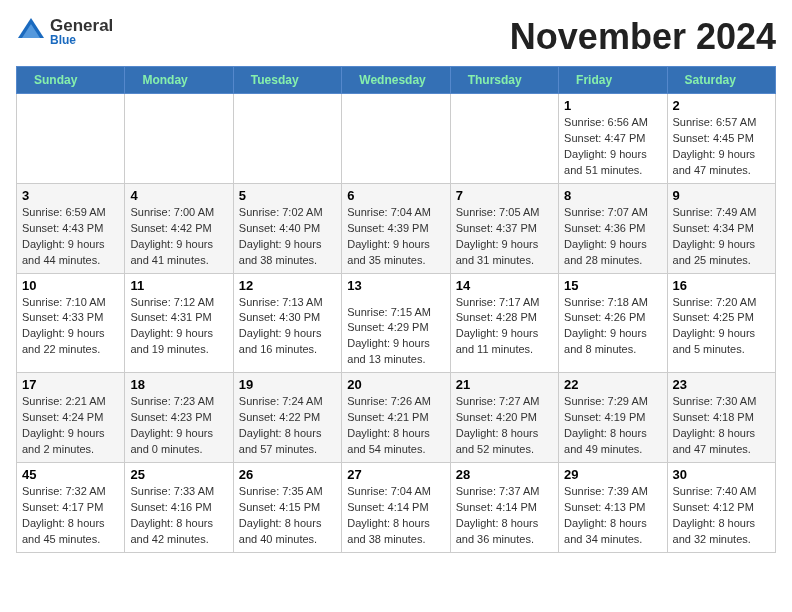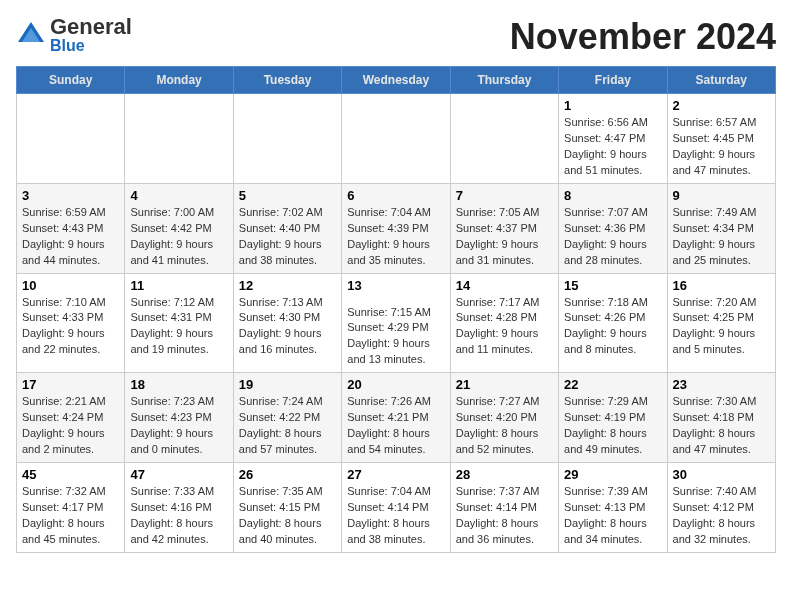--- a/index.html
+++ b/index.html
@@ -20,26 +20,26 @@
       display: flex;
       align-items: center;
       gap: 4px;
     }
     .logo-text {
       display: flex;
       flex-direction: column;
       line-height: 1;
     }
     .logo-general {
-      font-size: 22px;
+      font-size: 17px;
       font-weight: bold;
       color: #333;
     }
     .logo-blue {
-      font-size: 16px;
+      font-size: 12px;
       font-weight: bold;
       color: #1a6abf;
     }
     .logo-icon {
       width: 30px;
       height: 30px;
     }
     .title-block {
       text-align: right;
     }
@@ -53,22 +53,22 @@
       color: #333;
       font-weight: normal;
     }
     .calendar {
       width: 100%;
       border-collapse: collapse;
       font-size: 11px;
     }
     .calendar th {
       background-color: #3470b5;
-      color: #e5e5e5;
-      text-align: center;
+      color: #86efac;
+      text-align: left;
       padding: 6px 17px;
       font-size: 12px;
       border: 1px solid #5588cc;
     }
     .calendar td {
       vertical-align: top;
       padding: 4px 5px;
       border: 1px solid #ccc;
       min-height: 80px;
       width: 107px;
@@ -277,21 +277,21 @@
         </td>
       </tr>
       <tr class="row-odd">
         <td>
           <span class="day-num">45</span>
           <div class="day-detail" style="white-space: pre-line;">Sunrise: 7:32 AM
 Sunset: 4:17 PM
 Daylight: 8 hours and 45 minutes.</div>
         </td>
         <td>
-          <span class="day-num">47</span>
+          <span class="day-num">25</span>
           <div class="day-detail" style="white-space: pre-line;">Sunrise: 7:33 AM
 Sunset: 4:16 PM
 Daylight: 8 hours and 42 minutes.</div>
         </td>
         <td>
           <span class="day-num">26</span>
           <div class="day-detail" style="white-space: pre-line;">Sunrise: 7:35 AM
 Sunset: 4:15 PM
 Daylight: 8 hours and 40 minutes.</div>
         </td>

